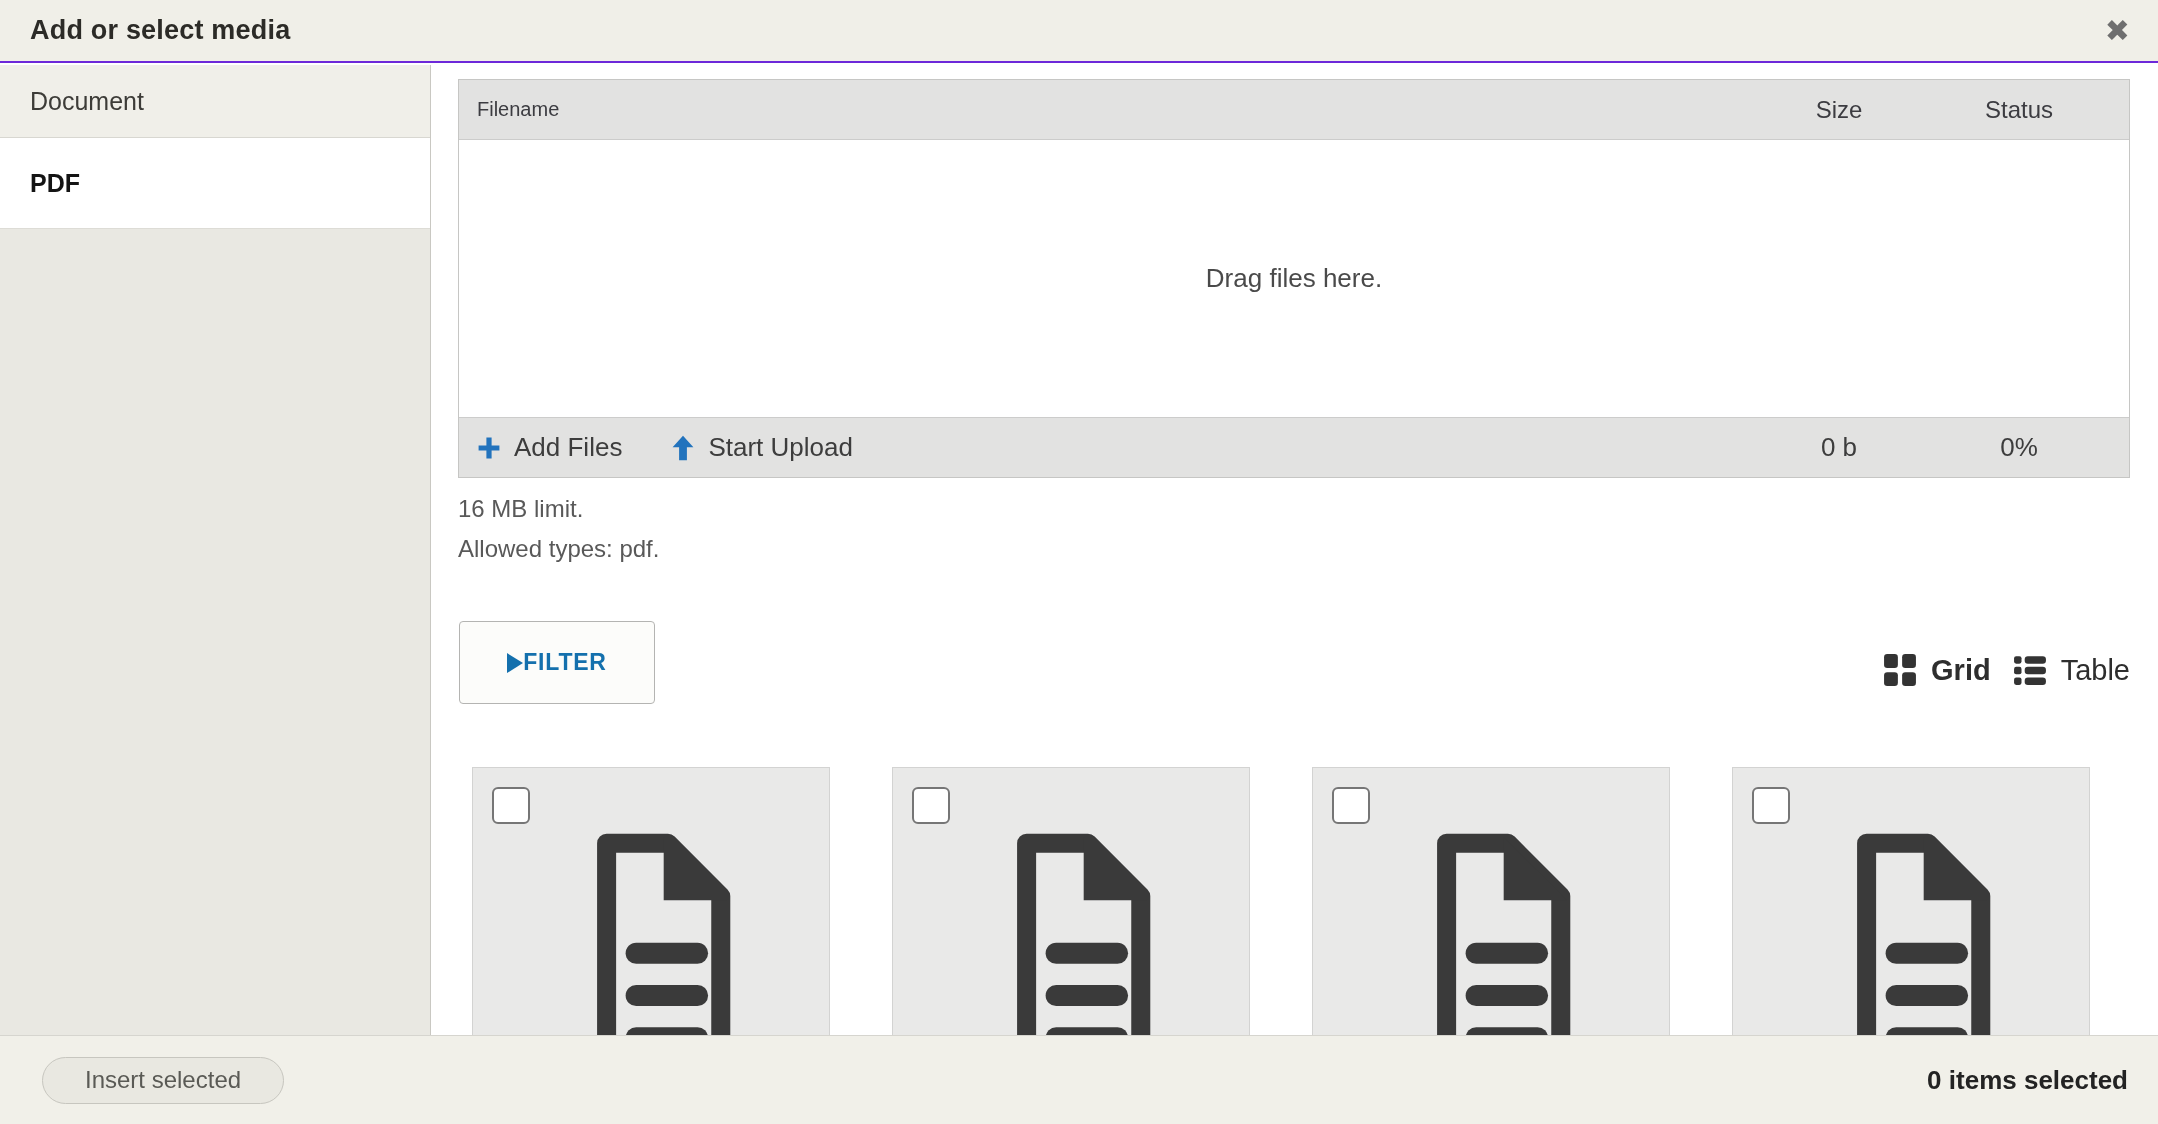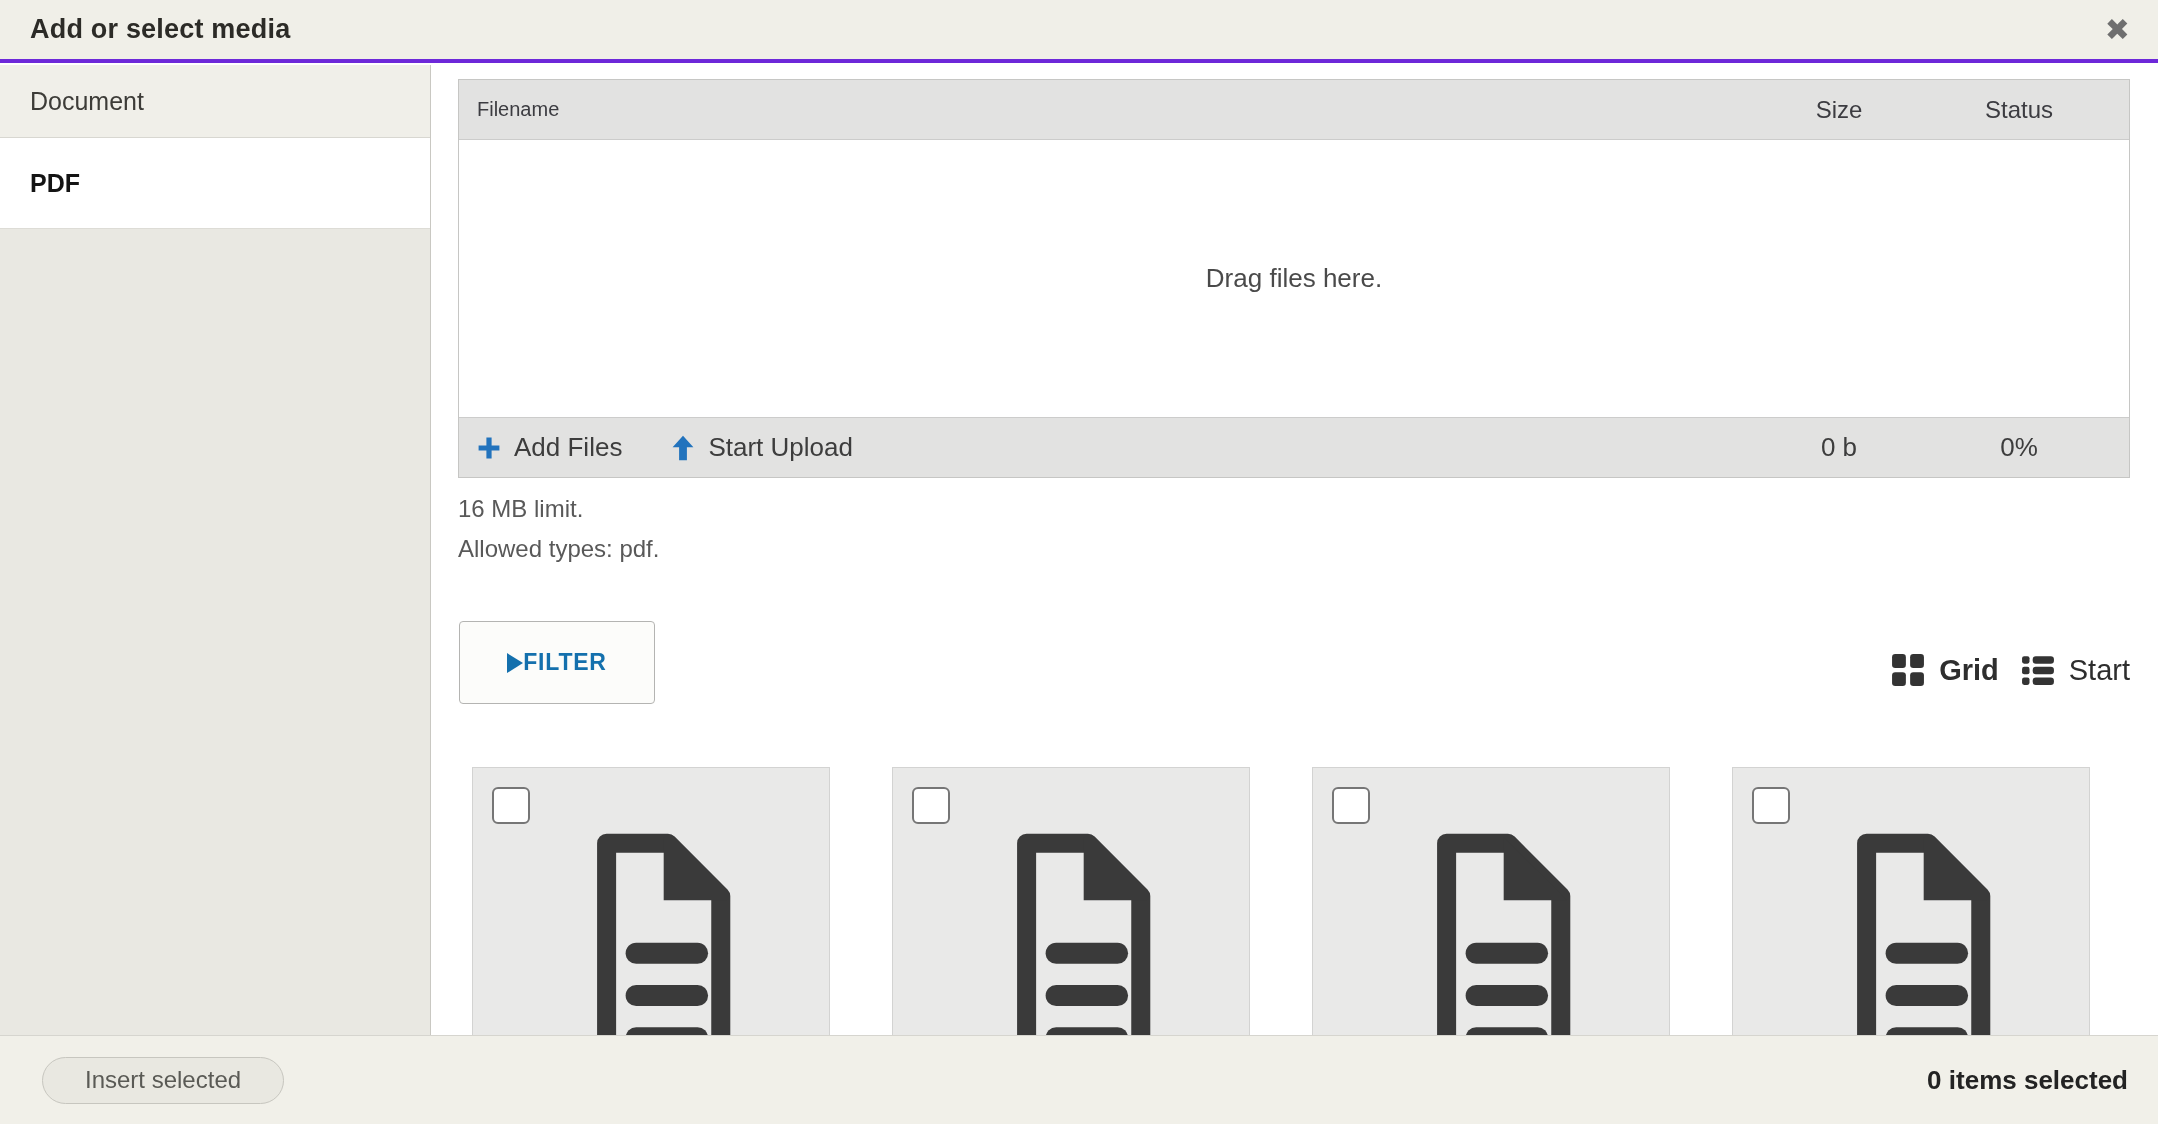--- a/index.html
+++ b/index.html
@@ -3,21 +3,21 @@
 <meta charset="utf-8">
 <style>
   * { margin:0; padding:0; box-sizing:border-box; }
   html,body { background:#fff; }
   body { font-family:"Liberation Sans","DejaVu Sans",sans-serif; color:#333; }
   .frame { position:relative; width:2158px; height:1124px; background:#ffffff; overflow:hidden; }
 
   
   .dlg-header {
     position:absolute; top:0; left:0; width:100%; height:63px;
-    background:#f0efe8; border-bottom:4px solid #6d28d9;
+    background:#f0efe8; border-bottom:2px solid #6d28d9;
     display:flex; align-items:center; justify-content:space-between;
     padding:0 28px 0 30px;
   }
   .dlg-title { font-size:27px; font-weight:700; color:#2c2b27; letter-spacing:.2px; }
   .dlg-close { font-size:30px; color:#6f6f6f; cursor:pointer; line-height:1; background:none; border:none; font-family:inherit; }
 
   
   .sidebar {
     position:absolute; top:65px; left:0; bottom:89px; width:431px;
     background:#e9e8e2; border-right:1px solid #c9c8c2;
@@ -179,21 +179,21 @@
         <span>
           <svg width="34" height="34" viewBox="0 0 32 32">
             <rect x="1" y="3" width="7" height="7" rx="2" fill="#333"></rect>
             <rect x="11" y="3" width="20" height="7" rx="3" fill="#333"></rect>
             <rect x="1" y="13" width="7" height="7" rx="2" fill="#333"></rect>
             <rect x="11" y="13" width="20" height="7" rx="3" fill="#333"></rect>
             <rect x="1" y="23" width="7" height="7" rx="2" fill="#333"></rect>
             <rect x="11" y="23" width="20" height="7" rx="3" fill="#333"></rect>
           </svg>
         </span>
-        <span>Start</span>
+        <span>Table</span>
       </div>
     </div>
 
     <div class="media-grid">
       <div class="media-card">
         <div class="media-checkbox"></div>
         <span class="doc-icon">
           <svg width="212" height="296" viewBox="0 0 100 140">
             <path d="M58 11 L29 11 L29 133 L83 133 L83 36 Z" fill="none" stroke="#3a3a3a" stroke-width="9" stroke-linejoin="round"></path>
             <path d="M56 8 L56 38 L86 38 Z" fill="#3a3a3a"></path>

